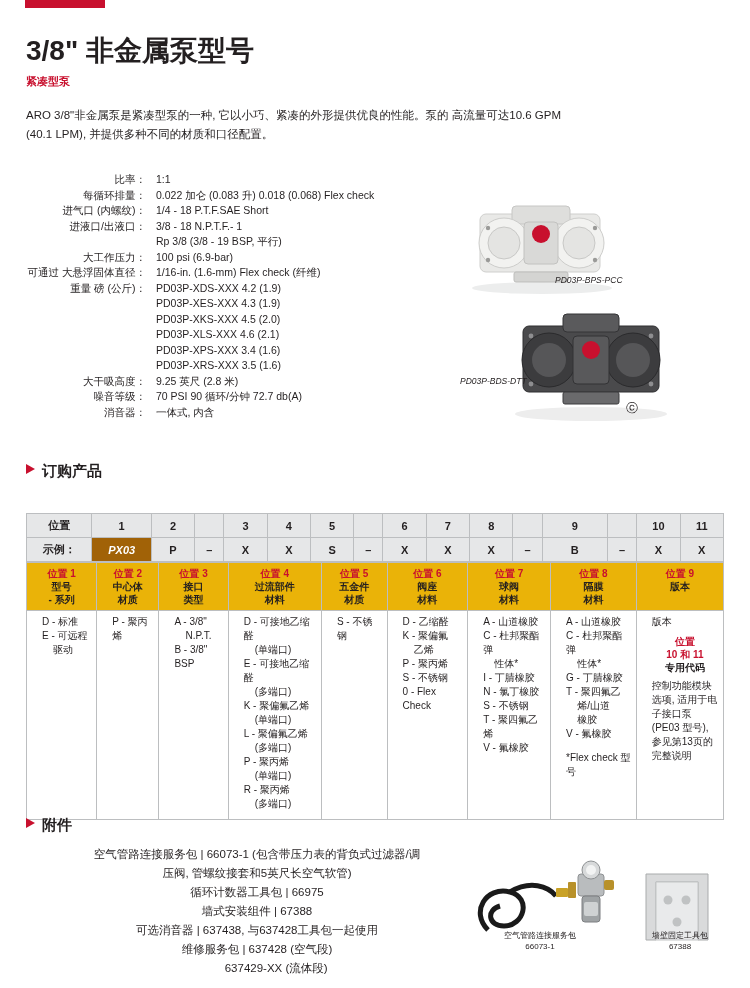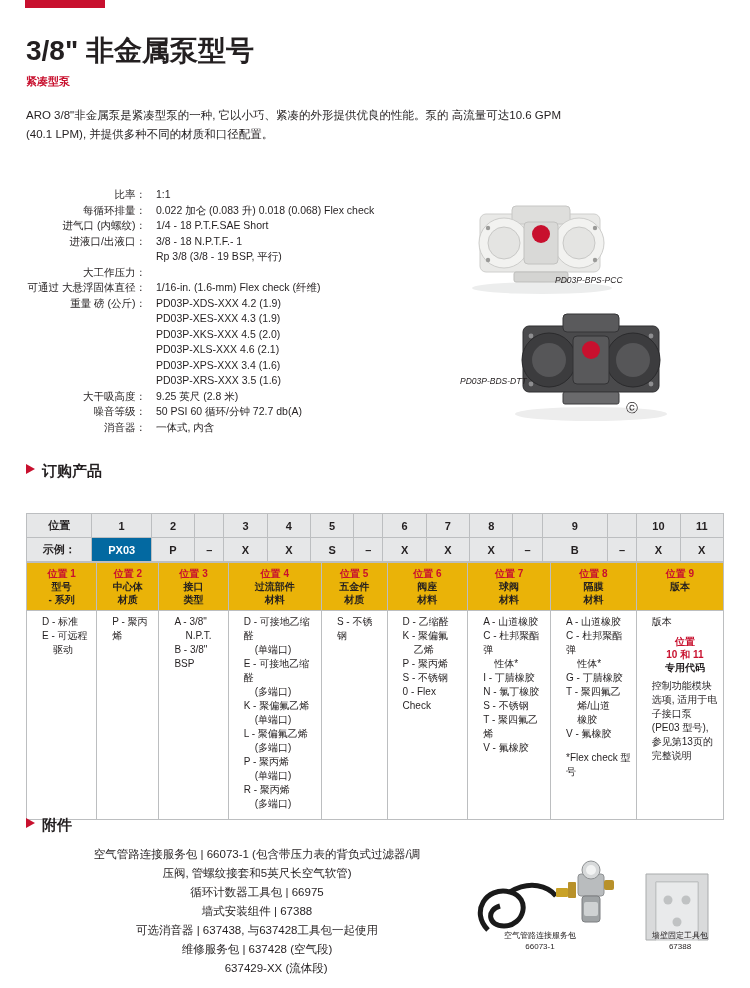--- a/index.html
+++ b/index.html
@@ -25,21 +25,21 @@
   .subtitle{
     position:absolute;left:26px;top:74px;
     font-size:11px;font-weight:bold;color:#c8102e;
   }
   .intro{
     position:absolute;left:26px;top:106px;width:540px;
     font-size:11.5px;line-height:19px;color:#231f20;
   }
 
   
-  .specs{position:absolute;left:26px;top:187px;width:430px;font-size:10.5px;line-height:15.5px;}
+  .specs{position:absolute;left:26px;top:172px;width:430px;font-size:10.5px;line-height:15.5px;}
   .specs .row{display:flex;}
   .specs .lbl{width:120px;text-align:right;padding-right:10px;white-space:nowrap;}
   .specs .val{flex:1;}
 
   
   .wt-list{margin-left:0;}
 
   
   .img1{position:absolute;left:452px;top:188px;width:180px;height:108px;}
   .img2{position:absolute;left:497px;top:300px;width:188px;height:124px;}
@@ -49,21 +49,21 @@
   
   .sec{position:absolute;font-size:15px;font-weight:bold;color:#231f20;}
   .sec .tri{display:inline-block;width:0;height:0;border-left:9px solid #c8102e;border-top:5px solid transparent;border-bottom:5px solid transparent;margin-right:7px;vertical-align:2px;}
 
   
   table{border-collapse:collapse;}
   .postable{position:absolute;left:26px;top:513px;width:698px;font-size:11px;}
   .postable td{border:1px solid #bcbec0;text-align:center;height:21px;}
   .postable tr.head td{background:#e6e7e8;font-weight:bold;}
   .postable tr.ex td{background:#e6e7e8;font-weight:bold;}
-  .postable tr.ex td.red{background:#0369a1;color:#fff;}
+  .postable tr.ex td.red{background:#a16207;color:#fff;font-style:italic;}
 
   
   .codes{position:absolute;left:26px;top:562px;width:698px;font-size:10px;}
   .codes td{border:1px solid #bcbec0;vertical-align:top;padding:4px 5px 8px 15px;}
   .codes td.hd{background:#eab308;text-align:center;font-weight:bold;color:#c8102e;padding:4px 2px;line-height:13px;}
   .codes .hd .bk{color:#231f20;}
   .codes .cell{line-height:14px;}
   .codes .ver{line-height:14px;}
   .codes .vhd{font-weight:bold;color:#c8102e;text-align:center;display:block;margin-top:6px;line-height:13px;}
 
@@ -103,20 +103,21 @@
     <div class="row">
         <div class="lbl">进液口/出液口：</div>
         <div class="val">3/8 - 18 N.P.T.F.- 1</div>
       </div>
     <div class="row">
         <div class="lbl"></div>
         <div class="val">Rp 3/8 (3/8 - 19 BSP, 平行)</div>
       </div>
     <div class="row">
         <div class="lbl">大工作压力：</div>
+        <div class="val">100 psi (6.9-bar)</div>
       </div>
     <div class="row">
         <div class="lbl">可通过   大悬浮固体直径：</div>
         <div class="val">1/16-in. (1.6-mm)   Flex check (纤维)</div>
       </div>
 
     <div class="row">
       <div class="lbl">重量 磅 (公斤)：</div>
       <div class="val wt-list">
         <div>PD03P-XDS-XXX  4.2 (1.9)</div>
@@ -127,21 +128,21 @@
         <div>PD03P-XRS-XXX  3.5 (1.6)</div>
       </div>
     </div>
 
     <div class="row">
         <div class="lbl">大干吸高度：</div>
         <div class="val">9.25 英尺 (2.8 米)</div>
       </div>
     <div class="row">
         <div class="lbl">噪音等级：</div>
-        <div class="val">50 PSI   60 循环/分钟   72.7 db(A)</div>
+        <div class="val">70 PSI   90 循环/分钟   72.7 db(A)</div>
       </div>
     <div class="row">
         <div class="lbl">消音器：</div>
         <div class="val">一体式, 内含</div>
       </div>
   </div>
 
   <svg class="img1" viewBox="0 0 180 108">
     <ellipse cx="90" cy="100" rx="70" ry="6" fill="#eceded"></ellipse>
     <rect x="28" y="26" width="120" height="58" rx="6" fill="#e9e9e7" stroke="#cfcfcd"></rect>

